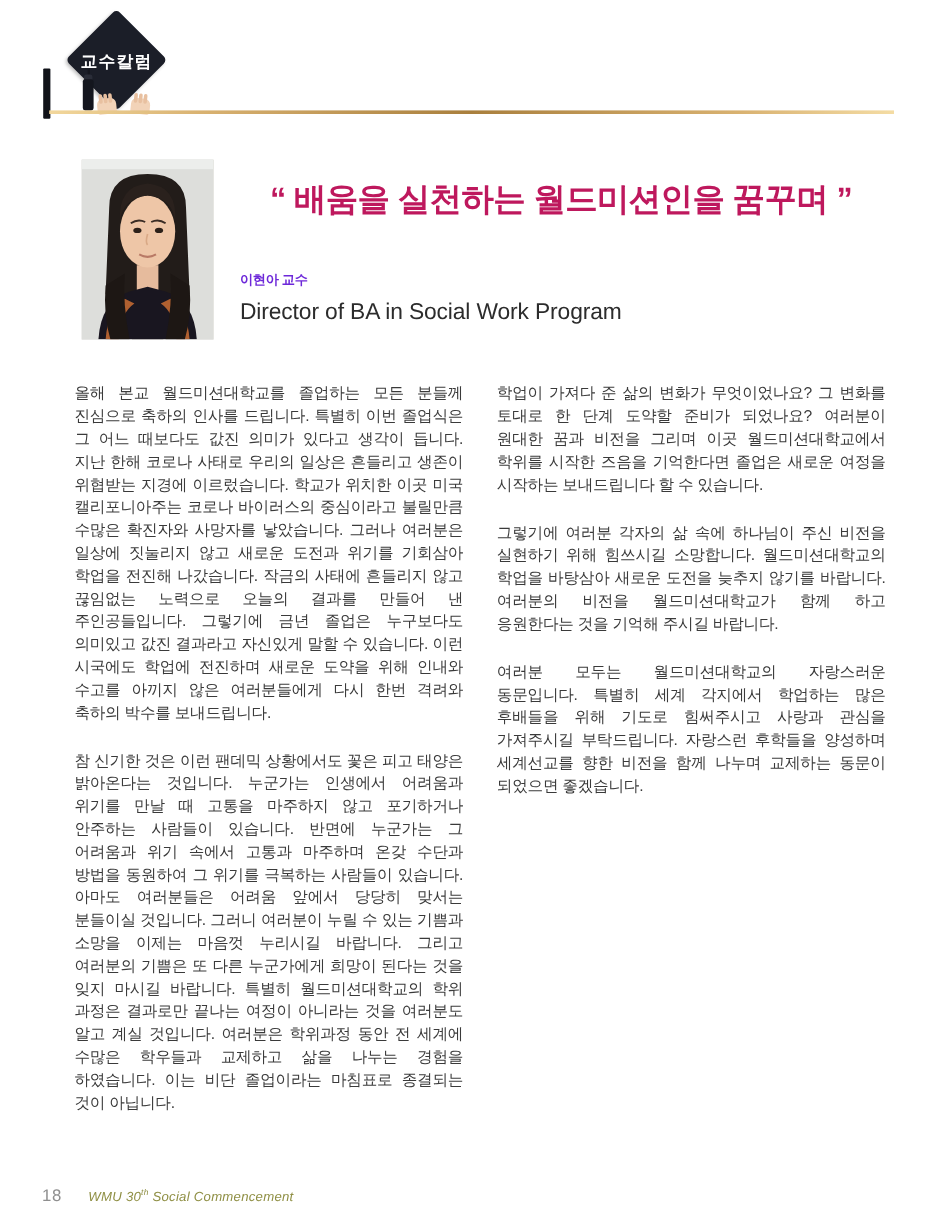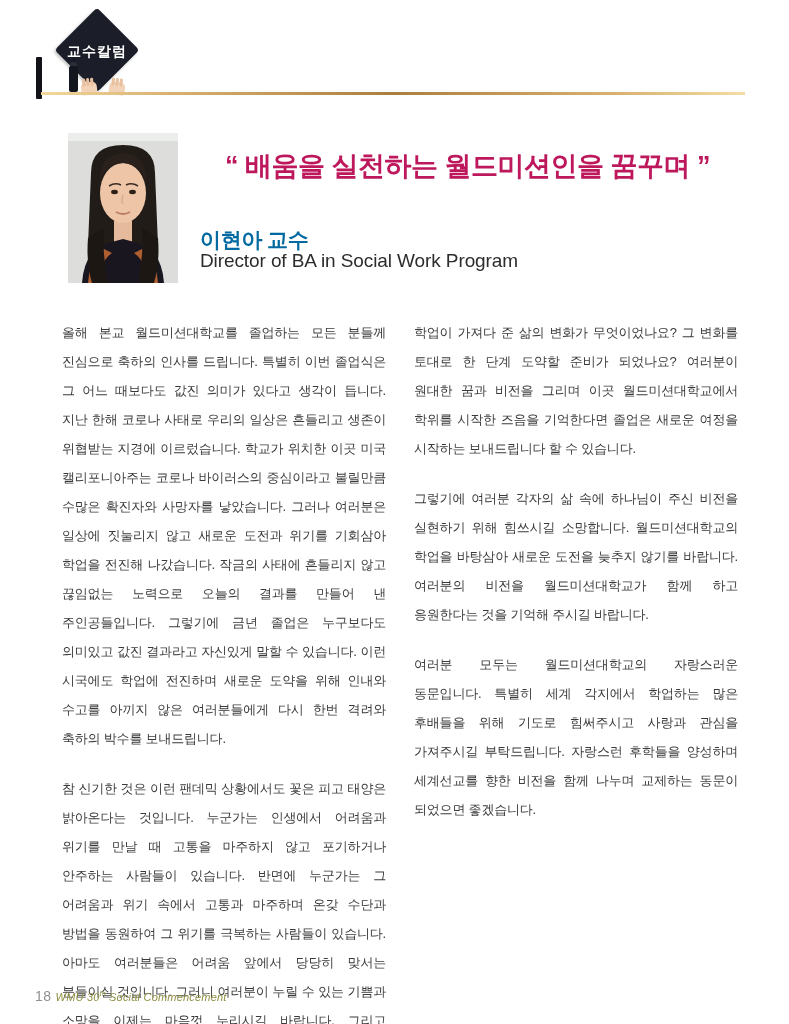--- a/index.html
+++ b/index.html
@@ -48,42 +48,42 @@
     position:absolute;left:68px;top:133px;width:110px;height:150px;overflow:hidden;
     background:#d9d9d5;
   }
   .title{
     position:absolute;left:185px;top:148px;width:565px;
     text-align:center;font-size:27px;font-weight:800;color:#be185d;
     letter-spacing:-0.5px;white-space:nowrap;
   }
   .prof-name{
     position:absolute;left:200px;top:226px;
-    font-size:21px;font-weight:800;color:#0369a1;letter-spacing:-0.3px;font-family:Liberation Serif, serif;
+    font-size:11px;font-weight:800;color:#6d28d9;letter-spacing:-0.3px;
   }
   .prof-role{
     position:absolute;left:200px;top:250px;
     font-size:19px;color:#2c2c2c;letter-spacing:-0.1px;
   }
 
   
   .article{
     position:absolute;left:62px;top:318px;width:676px;
     display:flex;gap:28px;
   }
   .col{width:324px;flex:0 0 324px;}
   .col p{
-    font-size:13px;line-height:29px;letter-spacing:-0.2px;
+    font-size:13px;line-height:19px;letter-spacing:-0.2px;
     text-align:justify;color:var(--body-text);
     margin-bottom:21px;word-break:keep-all;overflow-wrap:break-word;
   }
   .col p:last-child{margin-bottom:0;}
 
   
-  .footer{position:absolute;left:35px;top:988px;display:flex;align-items:center;gap:4px;}
+  .footer{position:absolute;left:35px;top:988px;display:flex;align-items:flex-end;gap:22px;}
   .page-num{font-size:14px;color:#8f8f8f;letter-spacing:.5px;}
   .footer-brand{
     font-size:11px;font-style:italic;color:var(--footer-olive);letter-spacing:.2px;
   }
   .footer-brand sup{font-size:7px;}
 </style>
 </head>
 <body>
 
 <div class="page">

